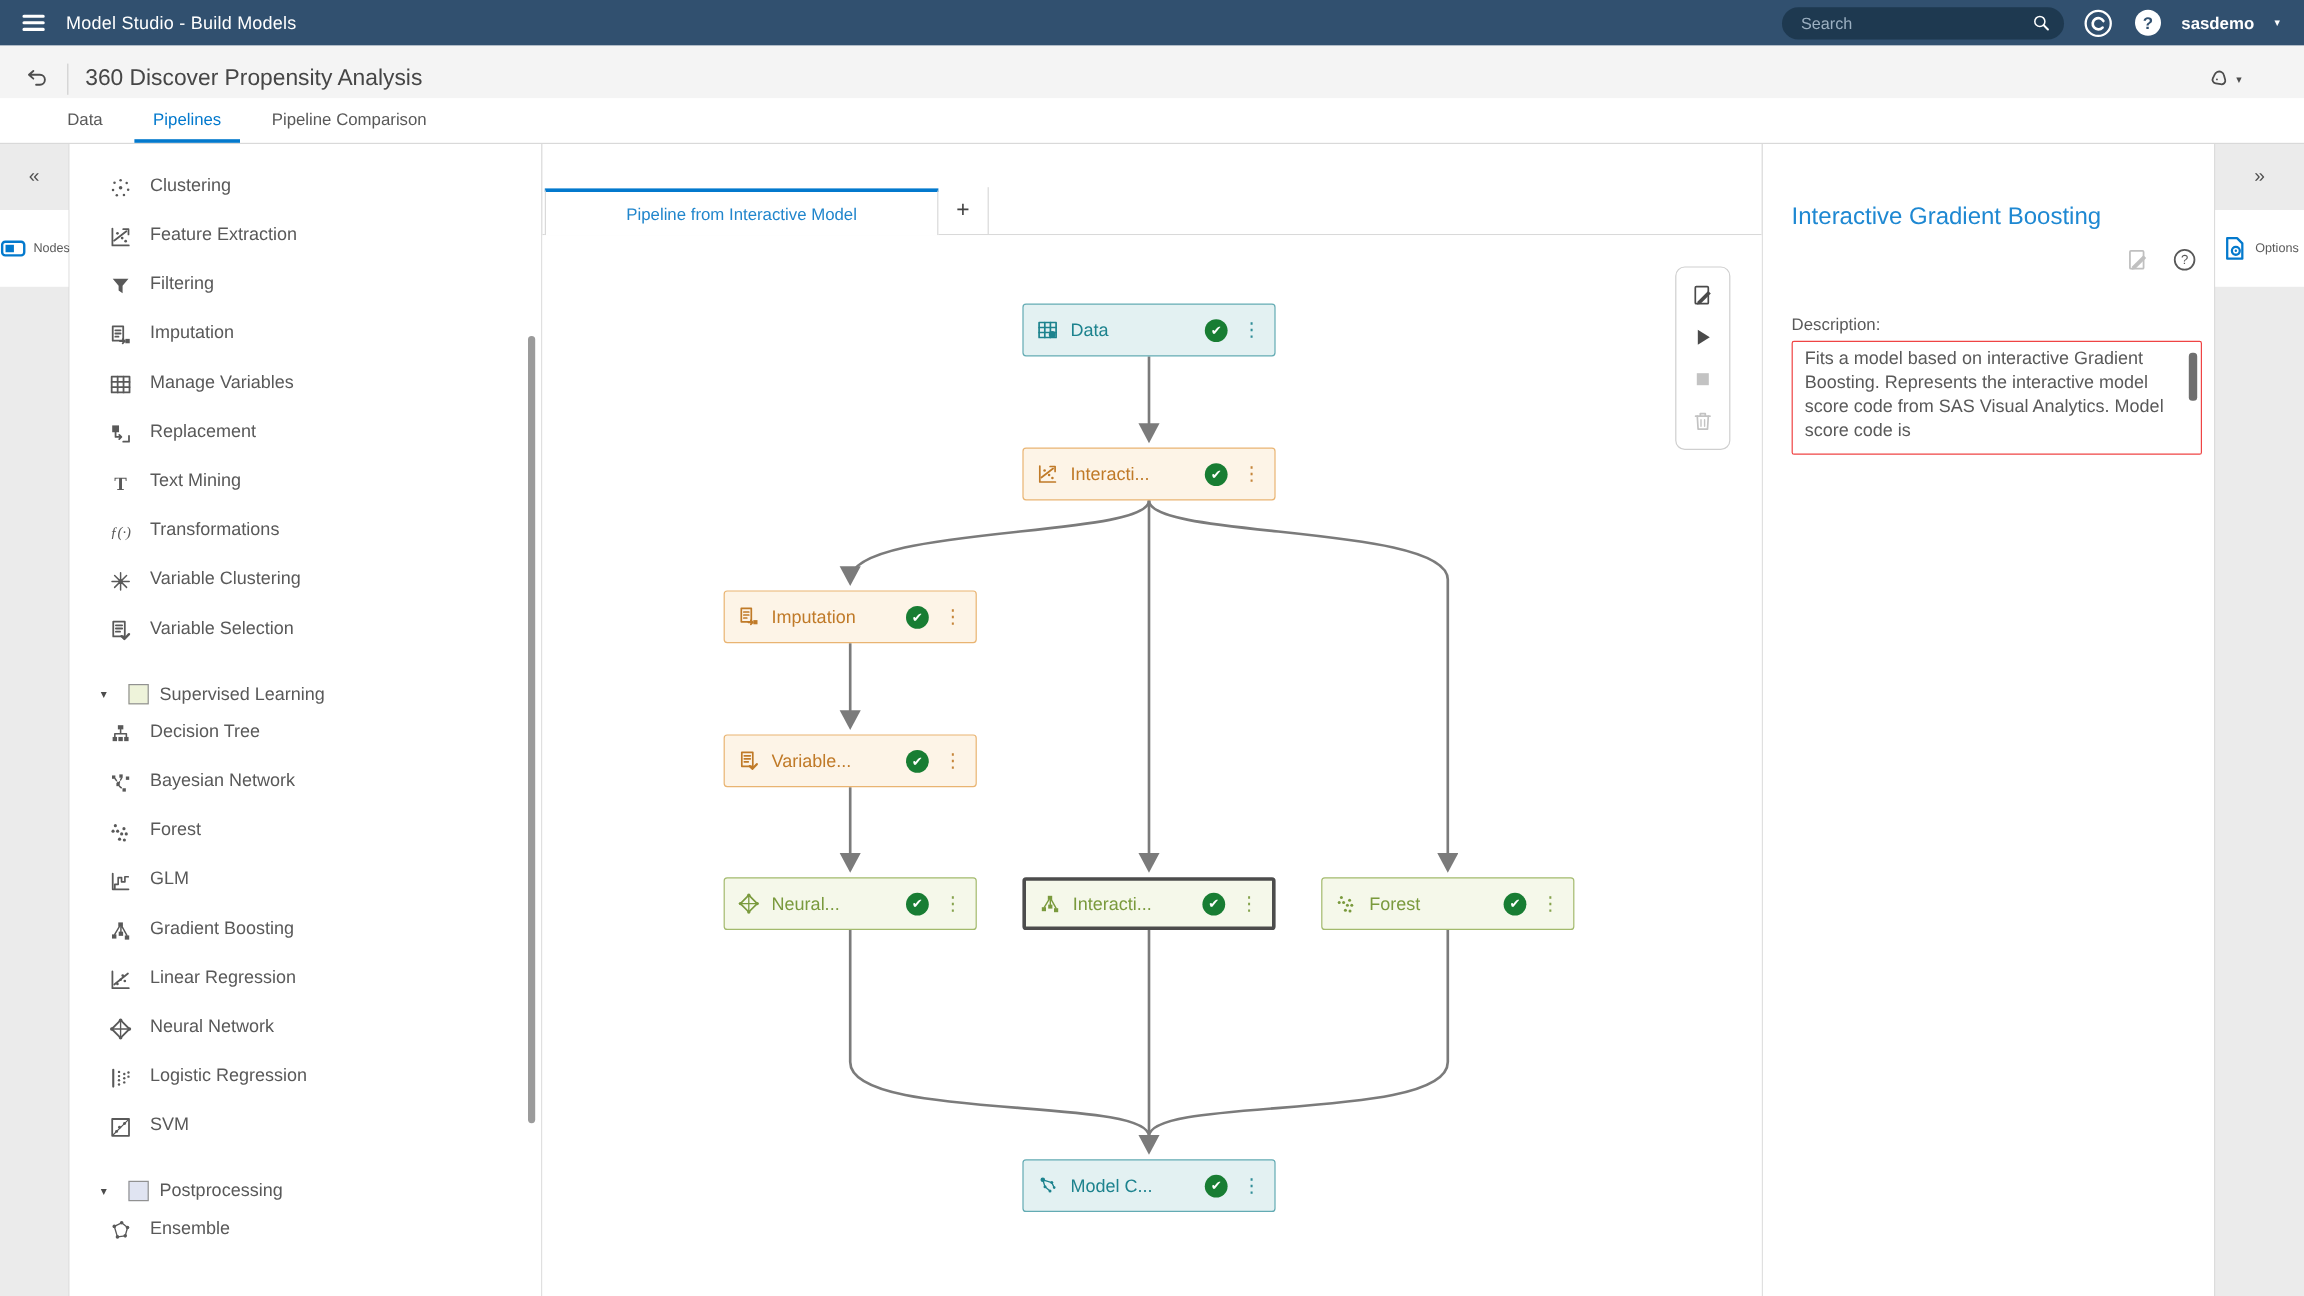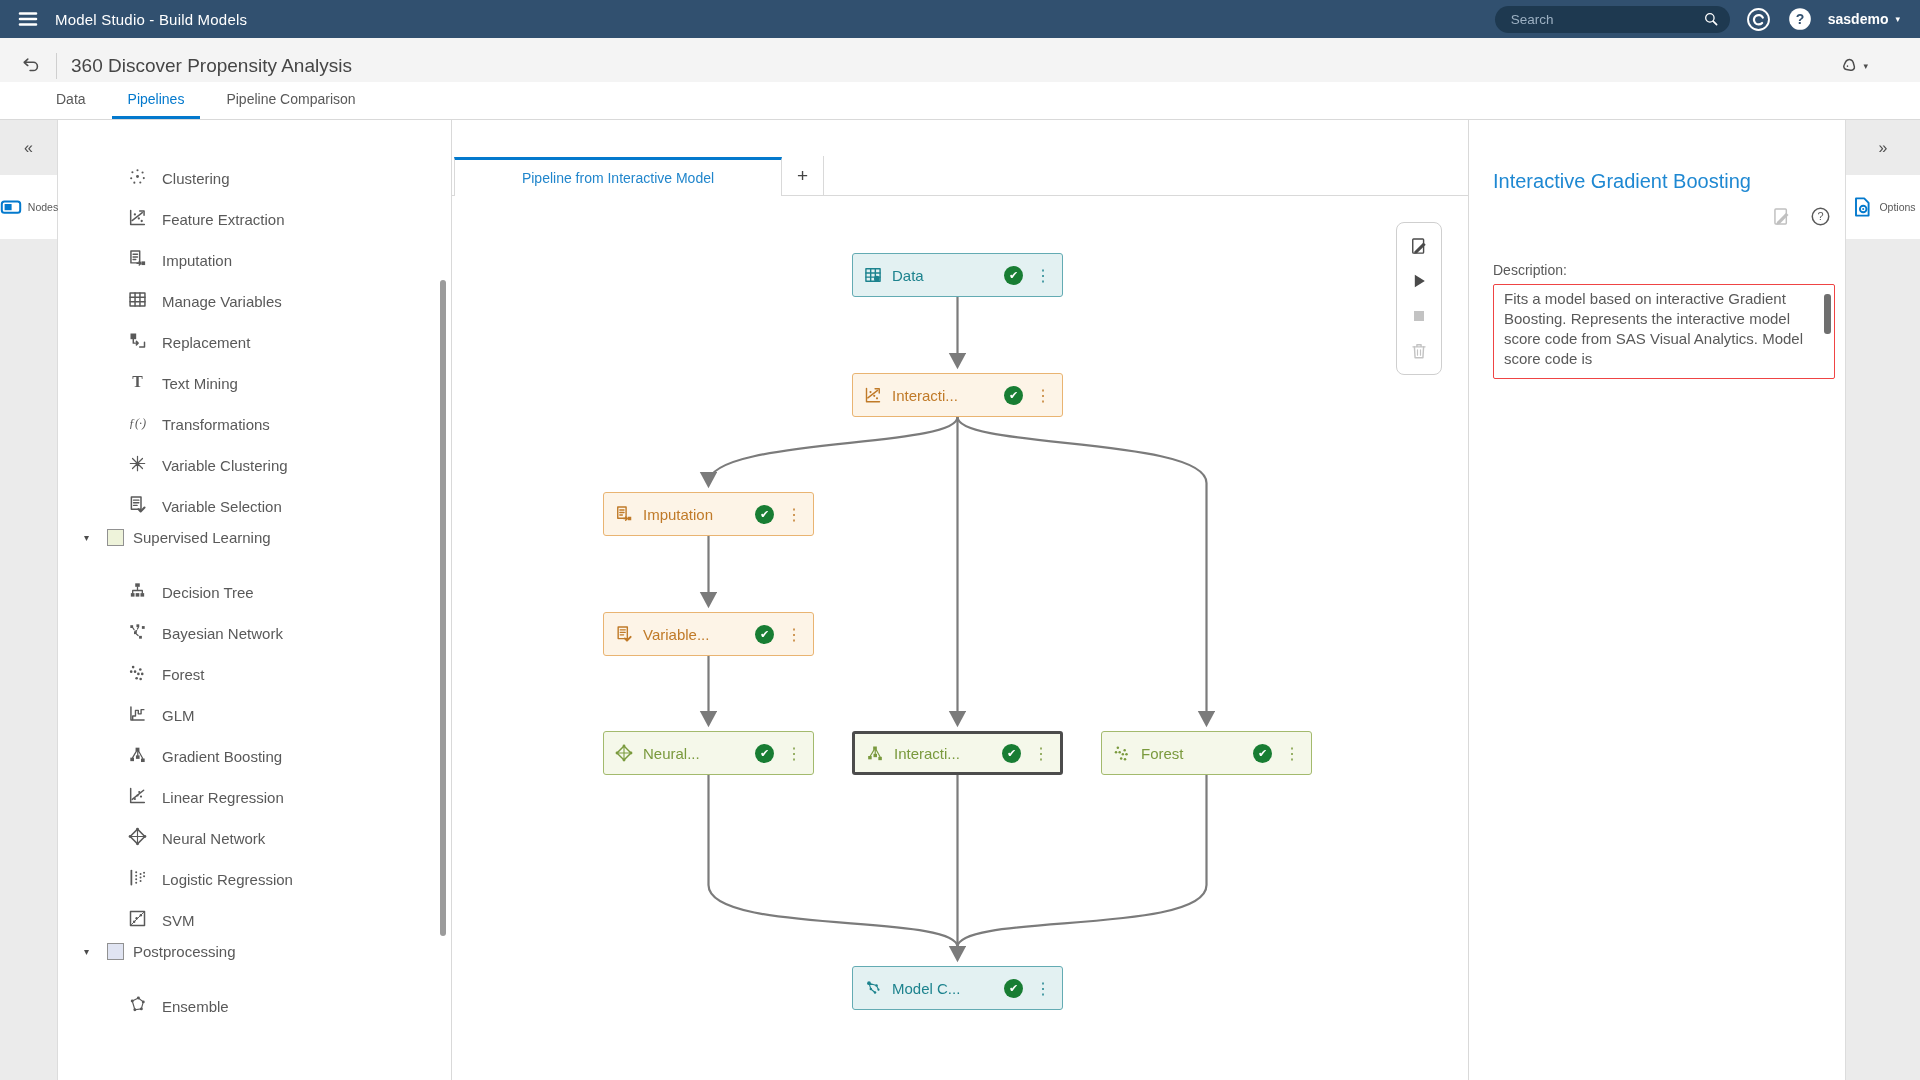--- a/index.html
+++ b/index.html
@@ -10,21 +10,21 @@
 
 .topbar{height:38px;background:#31506f;display:flex;align-items:center;color:#fff;padding:0 20px 0 16px;gap:15px}
 .hamb{display:flex;cursor:pointer}
 .apptitle{font-size:15px;font-weight:400;letter-spacing:.2px}
 .spacer{flex:1}
 .searchbox{width:235px;height:27px;background:#1e3950;border-radius:14px;display:flex;align-items:center;padding:0 10px 0 16px}
 .searchbox input{flex:1;background:transparent;border:0;outline:0;color:#22c55e;font-size:13.5px;font-family:inherit;min-width:0}
 .searchbox input::placeholder{color:#9cb0c2}
 .sic{display:flex;color:#fff;cursor:pointer}
 .tbic{display:flex;color:#fff;cursor:pointer}
-.user{display:flex;align-items:center;gap:7px;font-size:14px;font-weight:700;cursor:pointer}
+.user{display:flex;align-items:center;gap:17px;font-size:14px;font-weight:700;cursor:pointer}
 .caret{font-size:9px;font-weight:400}
 
 
 .projbar{height:44px;background:#f4f4f4;display:flex;align-items:center;padding:12px 52px 0 20px;gap:14px}
 .iconbtn{display:flex;color:#4d4d4d;cursor:pointer}
 .vdiv{width:1px;height:26px;background:#cfcfcf}
 .projtitle{font-size:19px;color:#464646}
 .blobwrap{display:flex;align-items:center;gap:4px;color:#4d4d4d;cursor:pointer}
 
 
@@ -36,21 +36,21 @@
 .bodyrow{display:flex;height:960px}
 .railL{width:58px;background:#ebebeb;border-right:1px solid #dcdcdc;display:flex;flex-direction:column}
 .railR{width:75px;background:#ebebeb;border-left:1px solid #dcdcdc;display:flex;flex-direction:column}
 .railbtn{height:55px;display:flex;align-items:center;justify-content:center;color:#4f4f4f;font-size:16px;cursor:pointer}
 .railtab{background:#fff;height:64px;display:flex;flex-direction:row;align-items:center;justify-content:center;gap:5px;cursor:pointer}
 .railtab .ric{color:#0379cd;display:flex}
 .rlabel{font-size:10.5px;color:#595959}
 
 
 .palette{width:394px;background:#fff;border-right:1px solid #d9d9d9;position:relative;overflow:hidden;padding-top:26px}
-.prow{height:41px;display:flex;align-items:flex-end;gap:14px;padding-left:69px;color:#595959;font-size:15px;cursor:pointer;white-space:nowrap}
+.prow{height:41px;display:flex;align-items:flex-start;gap:14px;padding-left:32px;color:#595959;font-size:15px;cursor:pointer;white-space:nowrap}
 .prow .pic{color:#595959;display:flex;width:21px;justify-content:center}
 .phead{height:45px;display:flex;align-items:center;gap:9px;padding-left:26px;font-size:15px;color:#595959;cursor:pointer}
 .tri{font-size:10px;color:#4c4c4c;width:14px}
 .cbx{width:17px;height:17px;border:1px solid #919191;display:inline-block;cursor:pointer}
 .pscroll{position:absolute;right:5px;top:160px;width:6px;height:656px;background:#9b9b9b;border-radius:3px}
 
 
 .center{width:1016px;display:flex;flex-direction:column;background:#fff}
 .tabstrip{height:76px;background:#fff;border-bottom:1px solid #d9d9d9;display:flex;align-items:flex-end;padding-left:2px}
 .ptab{width:328px;height:39px;background:#fff;border:1px solid #d9d9d9;border-top:3px solid #0379cd;border-bottom:0;margin-bottom:-1px;display:flex;align-items:center;justify-content:center;font-size:14px;color:#2186cc;cursor:pointer}
@@ -188,20 +188,28 @@
                 <circle cx="13.5" cy="13" r="1.3"></circle>
                 <circle cx="16.8" cy="16" r="1.3"></circle>
               </g>
             </svg>
           </span>
           <span>Feature Extraction</span>
         </div>
         <div class="prow">
           <span class="pic">
             <svg width="21" height="21" viewBox="0 0 24 24" fill="none" stroke="currentColor" stroke-width="1.7" stroke-linecap="round" stroke-linejoin="round">
+              <path d="M4.5 5h15l-5.6 6.6v7.2l-3.8-2.7v-4.5z" fill="currentColor" stroke="none"></path>
+            </svg>
+          </span>
+          <span>Filtering</span>
+        </div>
+        <div class="prow">
+          <span class="pic">
+            <svg width="21" height="21" viewBox="0 0 24 24" fill="none" stroke="currentColor" stroke-width="1.7" stroke-linecap="round" stroke-linejoin="round">
               <rect x="4.5" y="3.5" width="10" height="13.5"></rect>
               <path d="M7 7.2h5M7 10.2h5M7 13.2h3"></path>
               <path d="M11.5 17.5h4.5l-2-2m2 2l-2 2"></path>
               <rect x="16.5" y="15.3" width="4.2" height="4.2" fill="currentColor" stroke="none"></rect>
             </svg>
           </span>
           <span>Imputation</span>
         </div>
         <div class="prow">
           <span class="pic">

